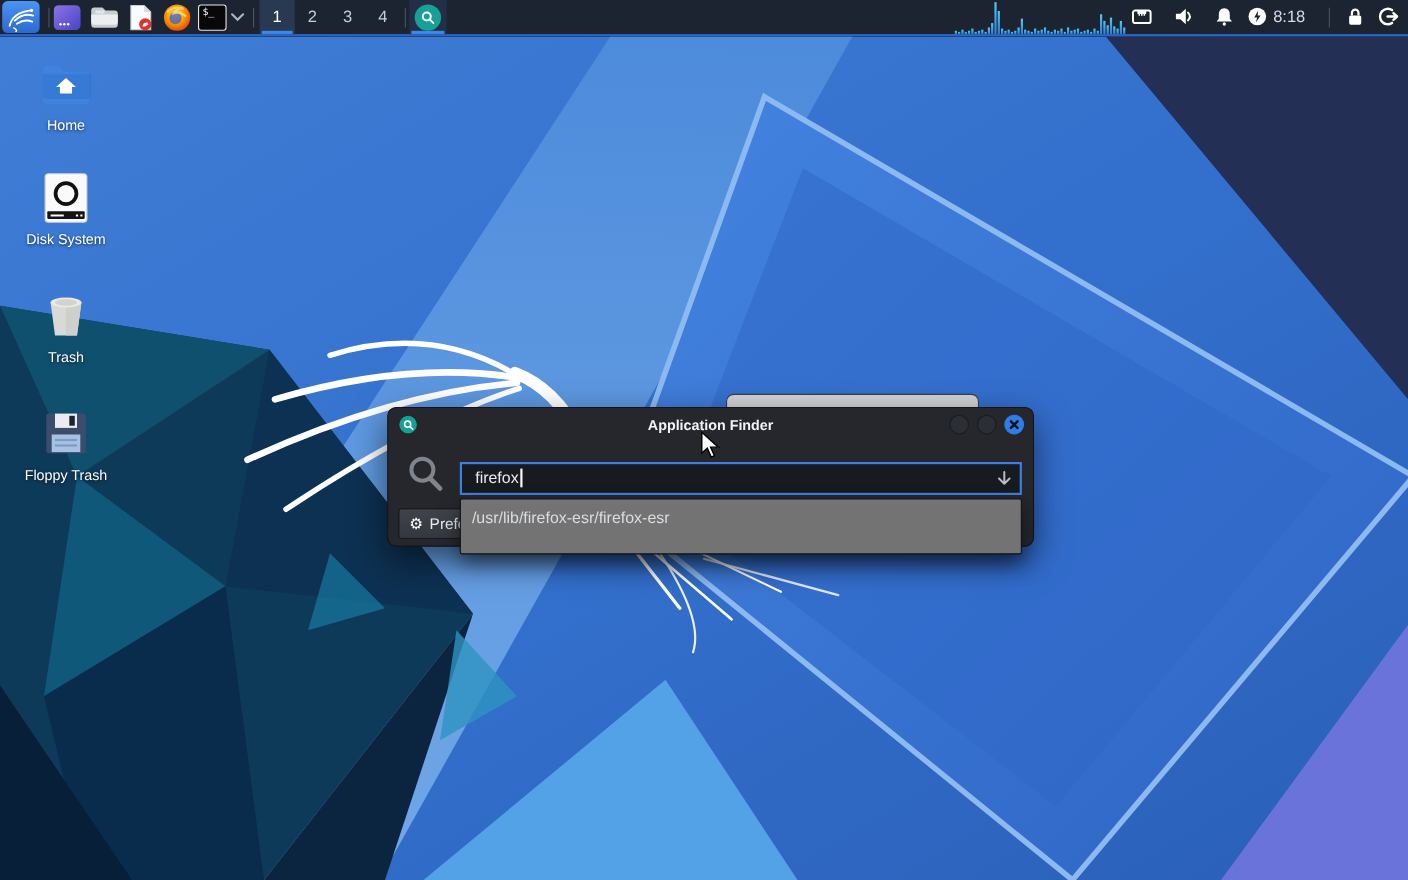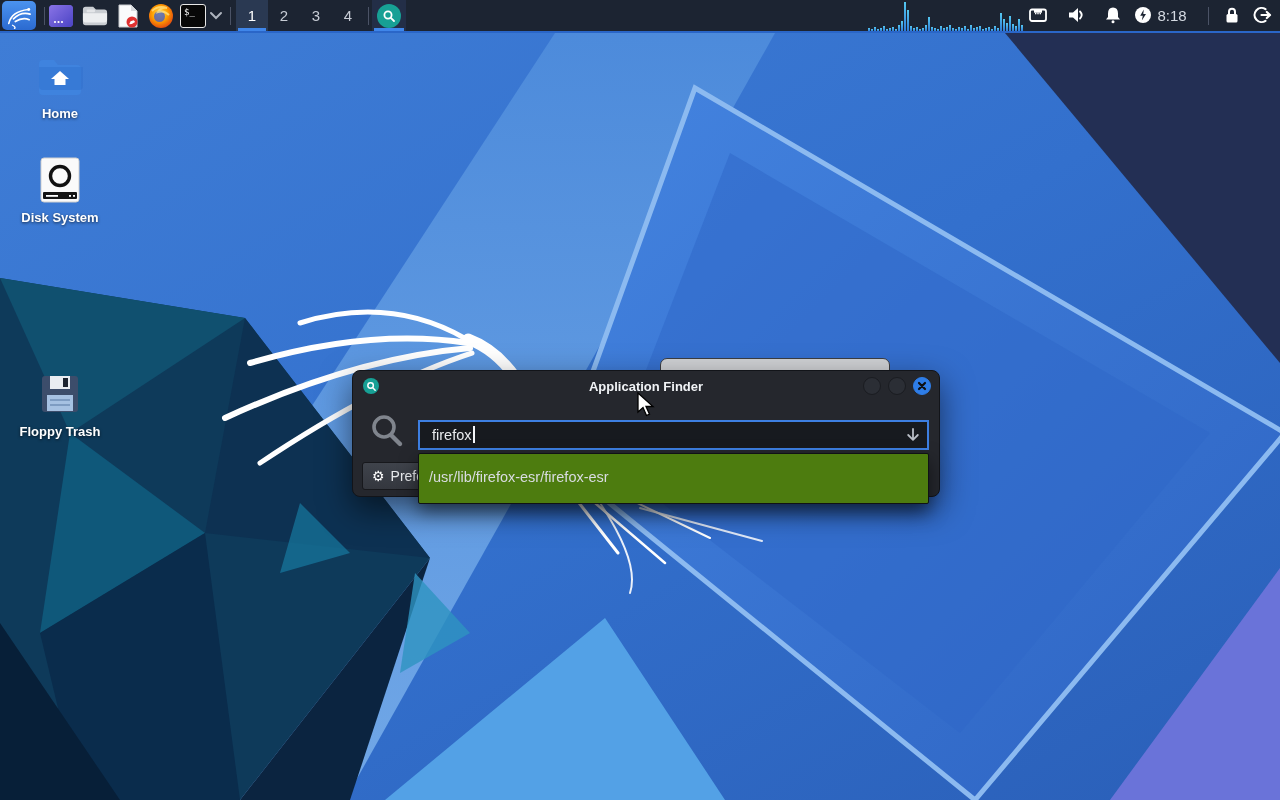--- a/index.html
+++ b/index.html
@@ -5,21 +5,21 @@
   html,body{margin:0;padding:0;background:#000;}
   #screen{position:relative;width:1280px;height:800px;overflow:hidden;
     font-family:"Liberation Sans","DejaVu Sans",sans-serif;}
 
   
   #wallpaper{position:absolute;left:0;top:33px;width:1280px;height:767px;z-index:1;}
 
   
   .dicon{position:absolute;left:12px;width:96px;text-align:center;z-index:2;cursor:default;}
   .dicon .ic{height:48px;display:flex;align-items:center;justify-content:center;}
-  .dicon .lbl{margin-top:6px;font-size:13px;color:#fff;text-shadow:0 1px 3px rgba(0,0,0,.65);font-weight:bold;}
+  .dicon .lbl{margin-top:6px;font-size:13px;color:#fff;text-shadow:0 1px 3px rgba(0,0,0,.65);}
 
   
   #behind-win{position:absolute;left:660px;top:358px;width:228px;height:14px;z-index:3;
     background:#d0d2d5;border:1px solid #3c3e42;border-radius:7px 7px 0 0;}
 
   
   #finder{position:absolute;left:352px;top:370px;width:588px;height:127px;z-index:4;
     background:#25272d;border:1px solid #121419;border-radius:8px;
     box-shadow:0 12px 32px rgba(0,0,0,.55);box-sizing:border-box;}
   .fi-titlebar{position:relative;height:30px;}
@@ -37,22 +37,22 @@
     font-size:14.5px;font-family:"Liberation Sans","DejaVu Sans",sans-serif;
     padding:0 30px 0 12px;outline:none;}
   #caret{position:absolute;left:120px;top:55px;width:1.5px;height:17px;background:#f5f7fa;z-index:6;pointer-events:none;}
   .drop-arrow{position:absolute;left:552px;top:56px;pointer-events:none;}
   #pref-btn{position:absolute;left:9px;top:91px;height:28px;width:104px;box-sizing:border-box;
     background:linear-gradient(#3f434b,#34373e);border:1px solid #17181c;border-radius:3px;
     color:#e8eaed;font-size:14px;display:flex;align-items:center;gap:6px;padding:0 9px;z-index:2;
     white-space:nowrap;overflow:hidden;}
   #pref-btn .gear{font-size:14px;color:#fff;line-height:1;}
   #popup{position:absolute;left:65px;top:82px;width:511px;height:51px;box-sizing:border-box;
-    background:#4d7c0f;border:1px solid #101215;border-radius:2px;z-index:5;
-    box-shadow:0 8px 18px rgba(0,0,0,.5);padding-top:12px;}
+    background:#737373;border:1px solid #101215;border-radius:2px;z-index:5;
+    box-shadow:0 8px 18px rgba(0,0,0,.5);padding-top:6px;}
   .result{padding:3px 10px;font-size:14.5px;color:#d9dce1;}
 
   
   #cursor{position:absolute;left:636px;top:392px;z-index:9;pointer-events:none;}
 
   
   #panel{position:absolute;left:0;top:0;width:1280px;height:31px;z-index:10;
     background:#1c2432;border-bottom:2px solid #2a66c8;}
   #panel .sep{position:absolute;top:7px;width:1px;height:18px;background:#4b5366;}
   #kali-btn{position:absolute;left:2px;top:1px;width:34px;height:29px;border-radius:5px;
@@ -146,20 +146,31 @@
         <circle cx="20" cy="19" r="9.5" fill="none" stroke="#111" stroke-width="3.4"></circle>
         <rect x="3" y="35" width="34" height="7" rx="1" fill="#141414"></rect>
         <rect x="6" y="38" width="12" height="1.8" fill="#fff"></rect>
         <rect x="29" y="38" width="2" height="1.8" fill="#fff"></rect>
         <rect x="33" y="38" width="2" height="1.8" fill="#fff"></rect>
       </svg>
     </div>
     <div class="lbl">Disk System</div>
   </div>
 
+  <div class="dicon" style="top:263px">
+    <div class="ic">
+      <svg width="38" height="40" viewBox="0 0 38 40">
+        <polygon points="5,8 33,8 29,38 9,38" fill="#d9d9d6"></polygon>
+        <polygon points="19,8 33,8 29,38 19,38" fill="#cfcfcc"></polygon>
+        <ellipse cx="19" cy="8" rx="14" ry="4.5" fill="#e9e9e6"></ellipse>
+        <ellipse cx="19" cy="8" rx="10" ry="3" fill="#d2d2cf"></ellipse>
+      </svg>
+    </div>
+    <div class="lbl">Trash</div>
+  </div>
 
   <div class="dicon" style="top:370px">
     <div class="ic">
       <svg width="38" height="38" viewBox="0 0 38 38">
         <rect x="1" y="1" width="36" height="36" rx="3" fill="#3c4d6b"></rect>
         <rect x="9" y="1" width="20" height="13" fill="#e9edf2"></rect>
         <rect x="22" y="3" width="5" height="9" fill="#1c2430"></rect>
         <rect x="6" y="20" width="26" height="16" fill="#a6c1e2"></rect>
         <rect x="9" y="24" width="20" height="2" fill="#7e9cc2"></rect>
         <rect x="9" y="29" width="20" height="2" fill="#7e9cc2"></rect>

